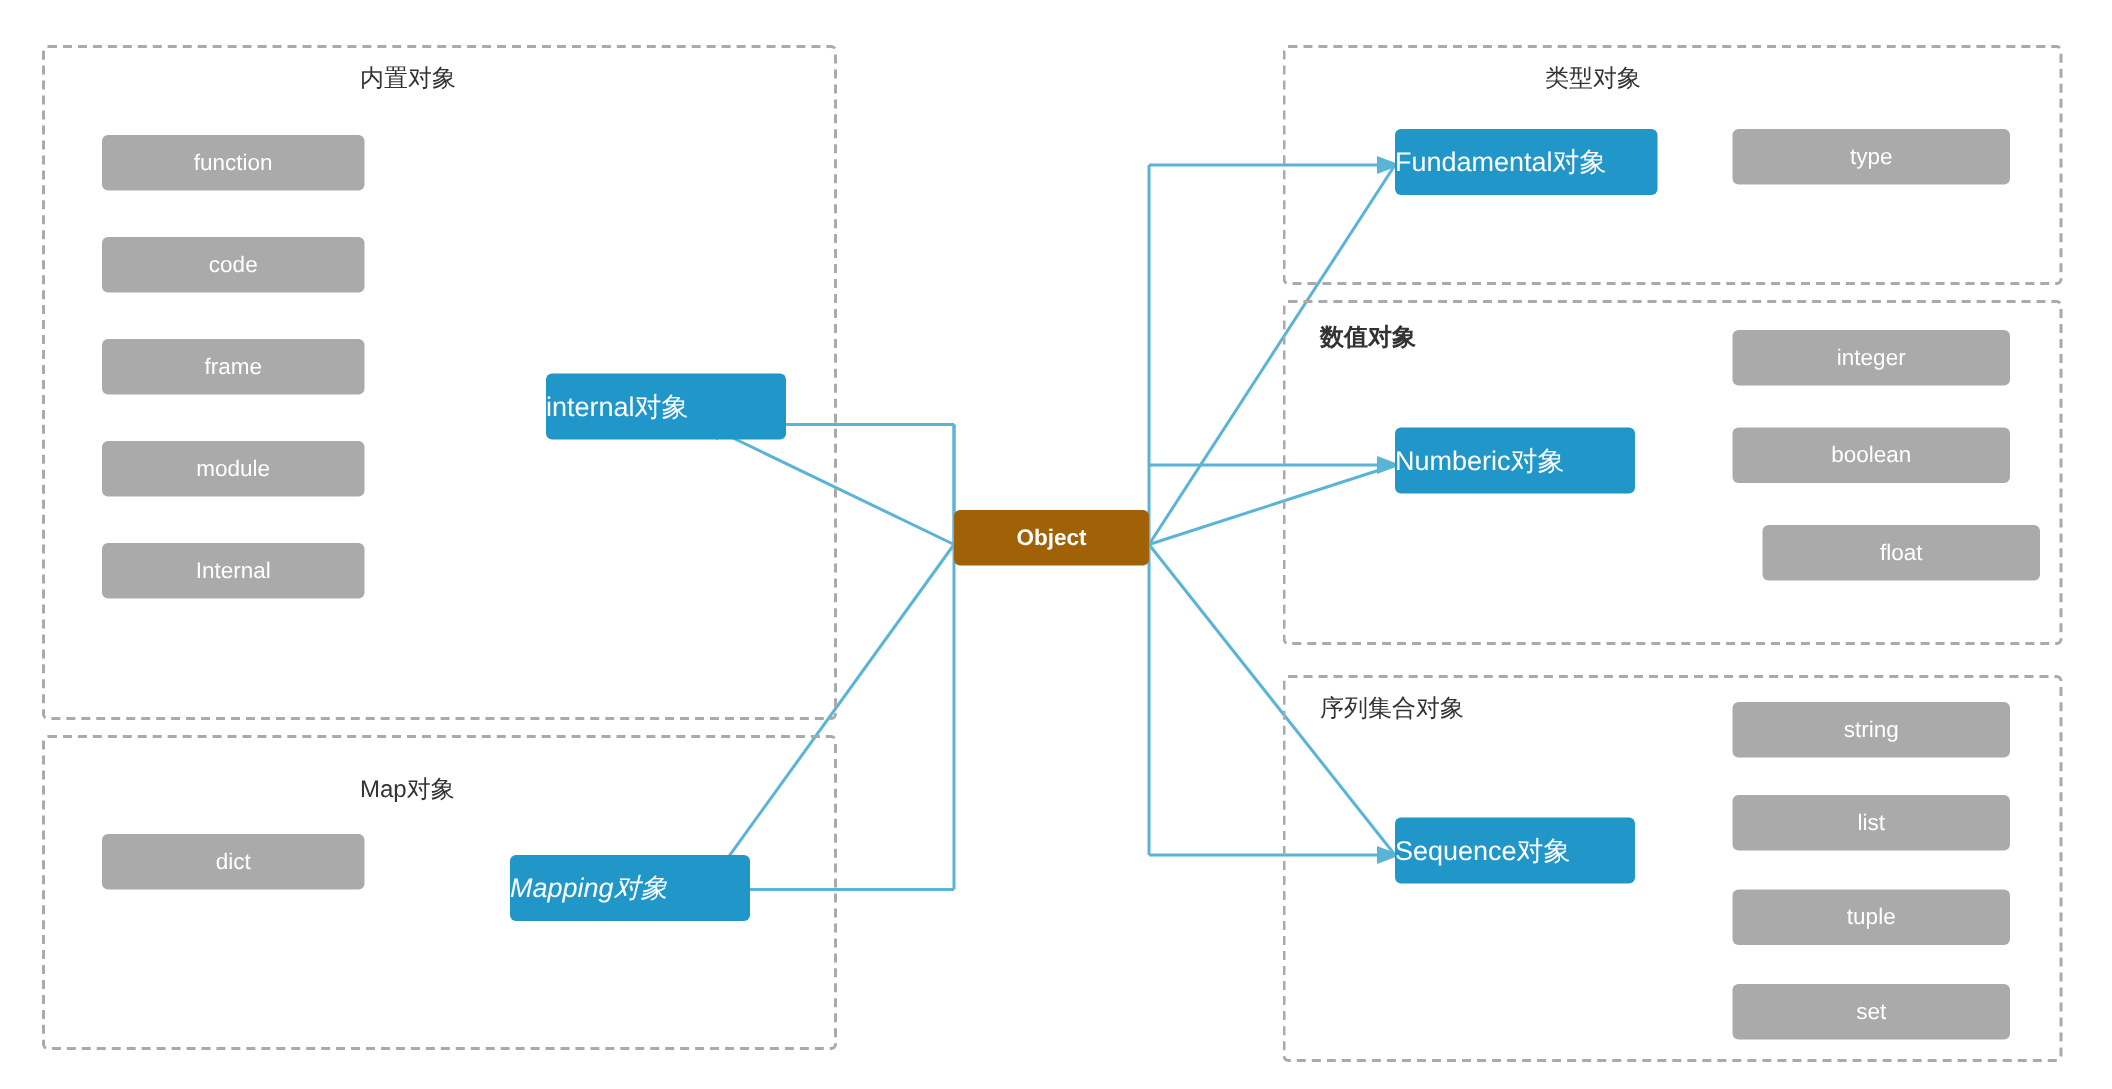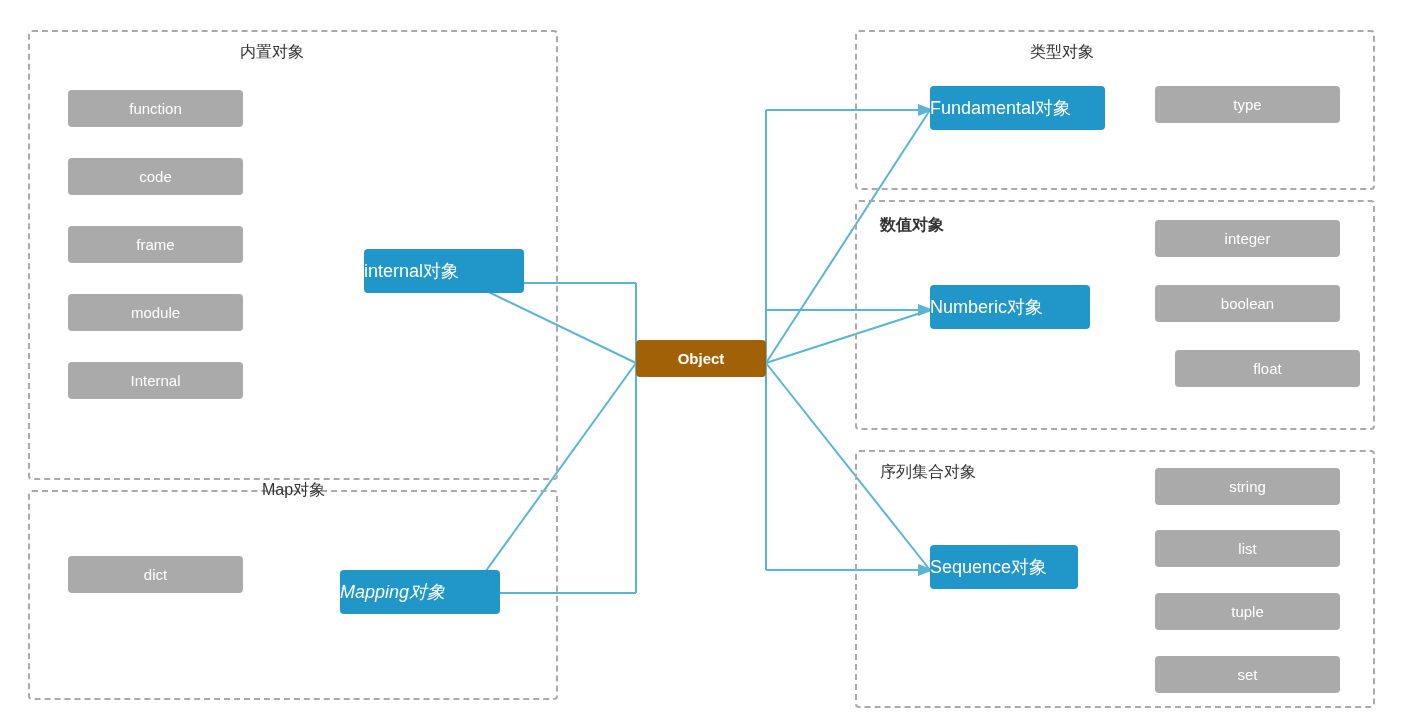--- a/index.html
+++ b/index.html
@@ -136,21 +136,21 @@
   <div class="gray-item" style="left:68px; top:362px; width:175px;">
     <span>Internal</span>
   </div>
 
   <div class="blue-item" style="left:340px; top:249px; width:160px;margin-left:24px;">
     <span>internal对象</span>
   </div>
 
   <div class="dashed-box" style="left:28px; top:490px; width:530px; height:210px;">
   </div>
-  <div class="section-label" style="left:240px; top:480px;margin-left:22px;">Map对象</div>
+  <div class="section-label" style="left:240px; top:516px;">Map对象</div>
 
   <div class="gray-item" style="left:68px; top:556px; width:175px;">
     <span>dict</span>
   </div>
 
   <div class="blue-item" style="left:340px; top:570px; width:160px;font-style:italic;">
     <span>Mapping对象</span>
   </div>
 
   <div class="red-item" style="left:636px; top:340px; width:130px;">
@@ -186,21 +186,21 @@
   </div>
 
   <div class="gray-item" style="left:1155px; top:350px; width:185px;margin-left:20px;">
     <span>float</span>
   </div>
 
   <div class="dashed-box" style="left:855px; top:450px; width:520px; height:258px;">
   </div>
   <div class="section-label" style="left:880px; top:462px;">序列集合对象</div>
 
-  <div class="blue-item" style="left:930px; top:545px; width:148px;">
+  <div class="blue-item" style="left:930px; top:545px; width:160px;">
     <span>Sequence对象</span>
   </div>
 
   <div class="gray-item" style="left:1155px; top:468px; width:185px;">
     <span>string</span>
   </div>
 
   <div class="gray-item" style="left:1155px; top:593px; width:185px;">
     <span>tuple</span>
   </div>

